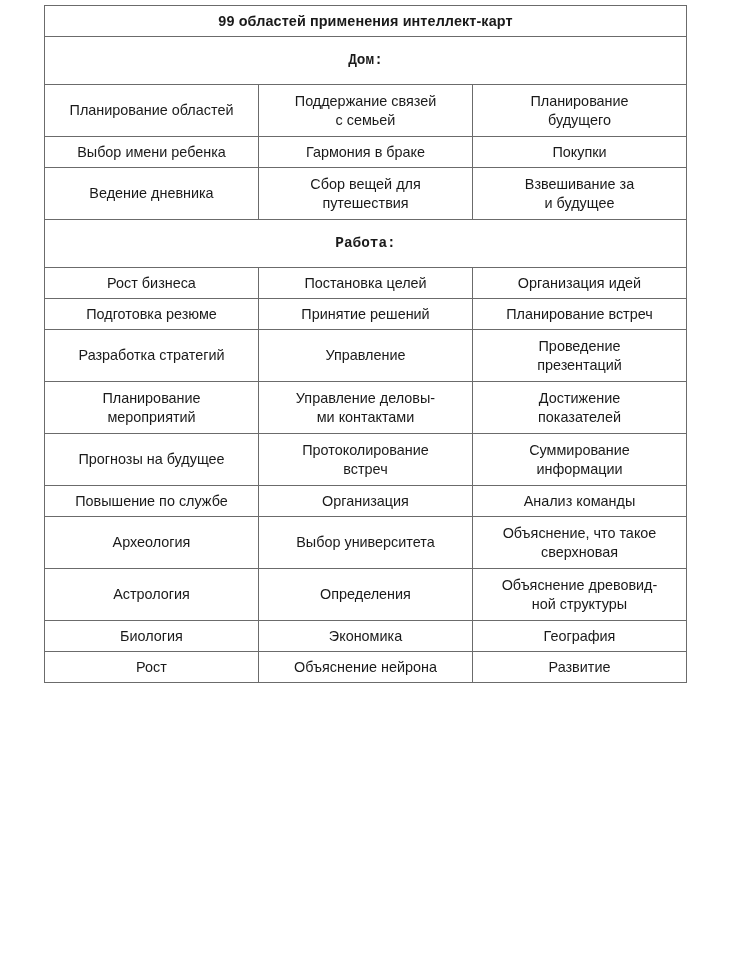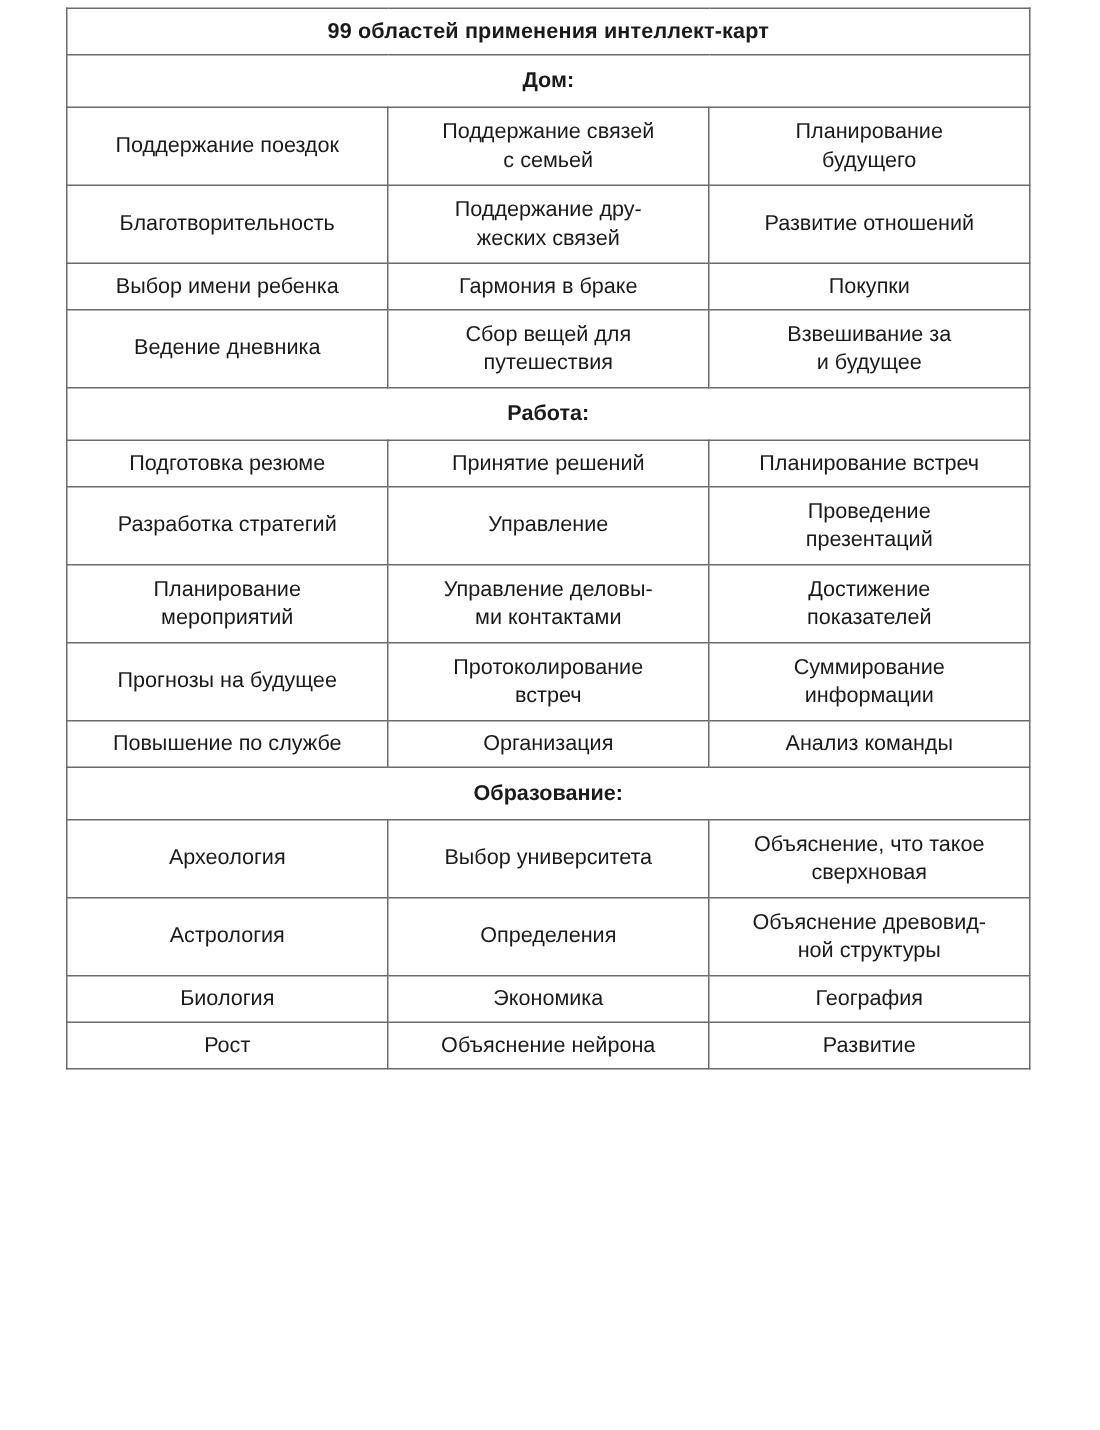--- a/index.html
+++ b/index.html
@@ -52,22 +52,23 @@
     font-weight: bold;
     font-size: 17.5px;
     height: 31px;
     padding: 2px 6px;
     letter-spacing: 0.1px;
   }
 
   td.section-cell {
     font-weight: bold;
     font-size: 17px;
-    height: 35px;
+    height: 48px;
     padding: 3px 6px;
+    font-family: Liberation Mono, monospace;
   }
 
   tr.row-1line td { height: 31px; }
   tr.row-2line td { height: 52px; }
 
   .nowrapfix { white-space: pre-line; }
 </style>
 </head>
 <body>
 
@@ -79,46 +80,45 @@
         <col class="col-c">
     </colgroup>
     <tbody id="table-body">
         <tr>
           <td class="title-cell" colspan="3">99 областей применения интеллект-карт</td>
         </tr>
         <tr>
           <td class="section-cell" colspan="3">Дом:</td>
         </tr>
         <tr class="row-2line">
-          <td class="nowrapfix">Поддержание поездок</td>
+          <td class="nowrapfix">Планирование областей</td>
           <td class="nowrapfix">Поддержание связей
 с семьей</td>
           <td class="nowrapfix">Планирование
 будущего</td>
-        </tr>
-        <tr class="row-2line">
-          <td class="nowrapfix">Благотворительность</td>
-          <td class="nowrapfix">Поддержание дру-
-жеских связей</td>
-          <td class="nowrapfix">Развитие отношений</td>
         </tr>
         <tr class="row-1line">
           <td class="nowrapfix">Выбор имени ребенка</td>
           <td class="nowrapfix">Гармония в браке</td>
           <td class="nowrapfix">Покупки</td>
         </tr>
         <tr class="row-2line">
           <td class="nowrapfix">Ведение дневника</td>
           <td class="nowrapfix">Сбор вещей для
 путешествия</td>
           <td class="nowrapfix">Взвешивание за
 и будущее</td>
         </tr>
         <tr>
           <td class="section-cell" colspan="3">Работа:</td>
+        </tr>
+        <tr class="row-1line">
+          <td class="nowrapfix">Рост бизнеса</td>
+          <td class="nowrapfix">Постановка целей</td>
+          <td class="nowrapfix">Организация идей</td>
         </tr>
         <tr class="row-1line">
           <td class="nowrapfix">Подготовка резюме</td>
           <td class="nowrapfix">Принятие решений</td>
           <td class="nowrapfix">Планирование встреч</td>
         </tr>
         <tr class="row-2line">
           <td class="nowrapfix">Разработка стратегий</td>
           <td class="nowrapfix">Управление</td>
           <td class="nowrapfix">Проведение
@@ -137,23 +137,20 @@
           <td class="nowrapfix">Протоколирование
 встреч</td>
           <td class="nowrapfix">Суммирование
 информации</td>
         </tr>
         <tr class="row-1line">
           <td class="nowrapfix">Повышение по службе</td>
           <td class="nowrapfix">Организация</td>
           <td class="nowrapfix">Анализ команды</td>
         </tr>
-        <tr>
-          <td class="section-cell" colspan="3">Образование:</td>
-        </tr>
         <tr class="row-2line">
           <td class="nowrapfix">Археология</td>
           <td class="nowrapfix">Выбор университета</td>
           <td class="nowrapfix">Объяснение, что такое
 сверхновая</td>
         </tr>
         <tr class="row-2line">
           <td class="nowrapfix">Астрология</td>
           <td class="nowrapfix">Определения</td>
           <td class="nowrapfix">Объяснение древовид-

